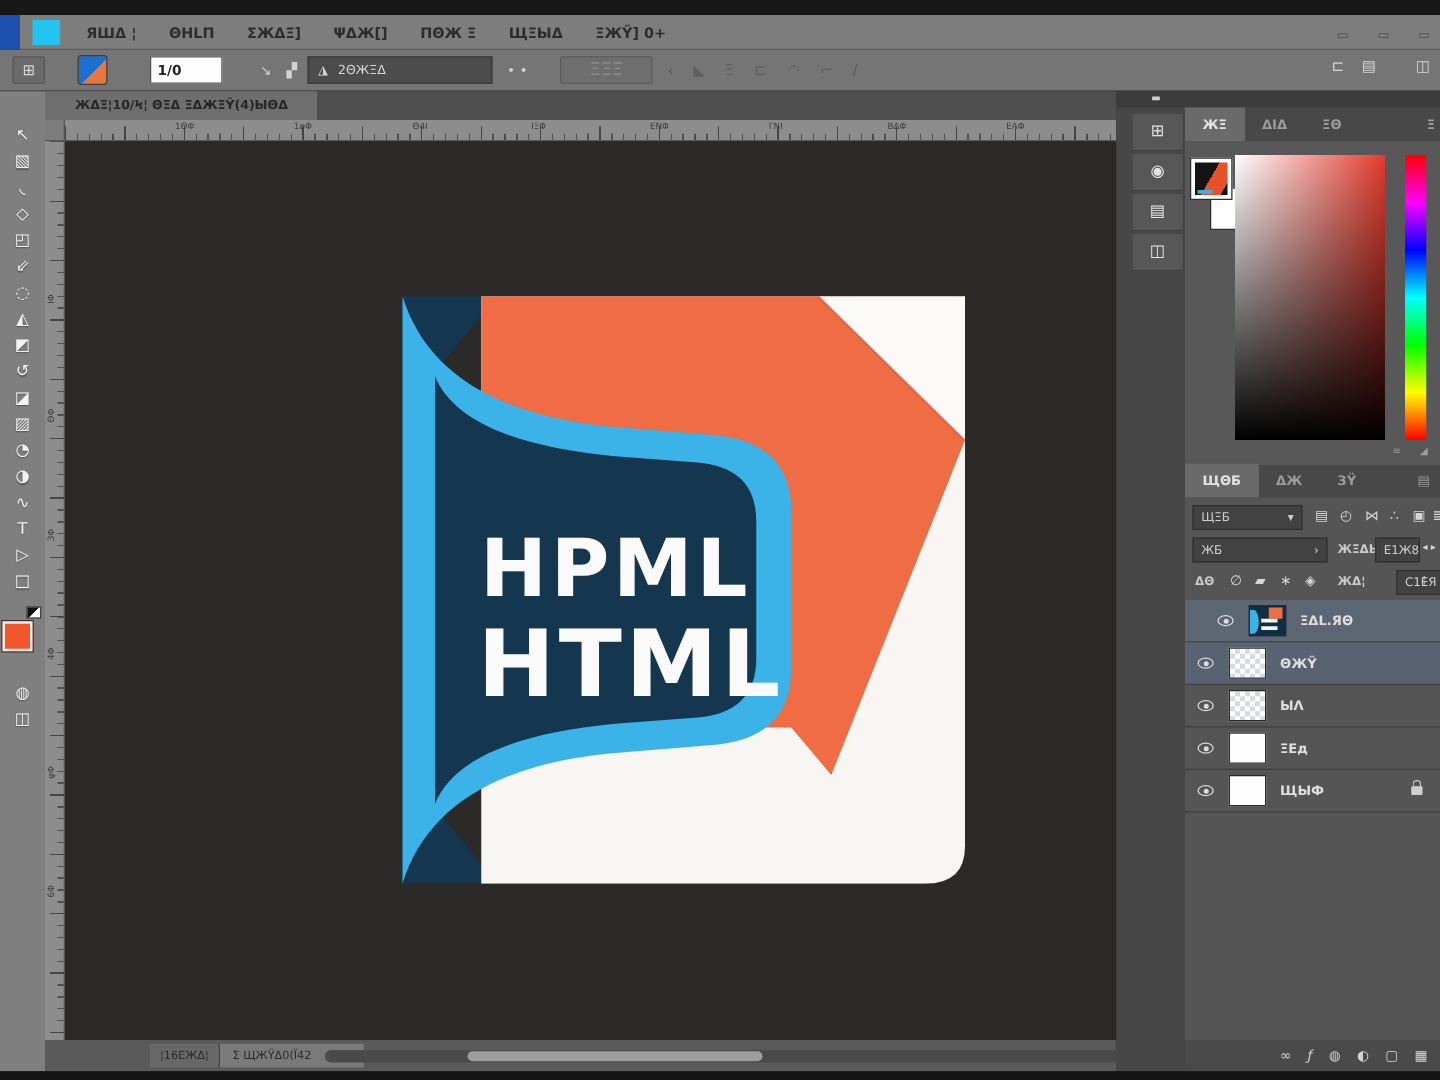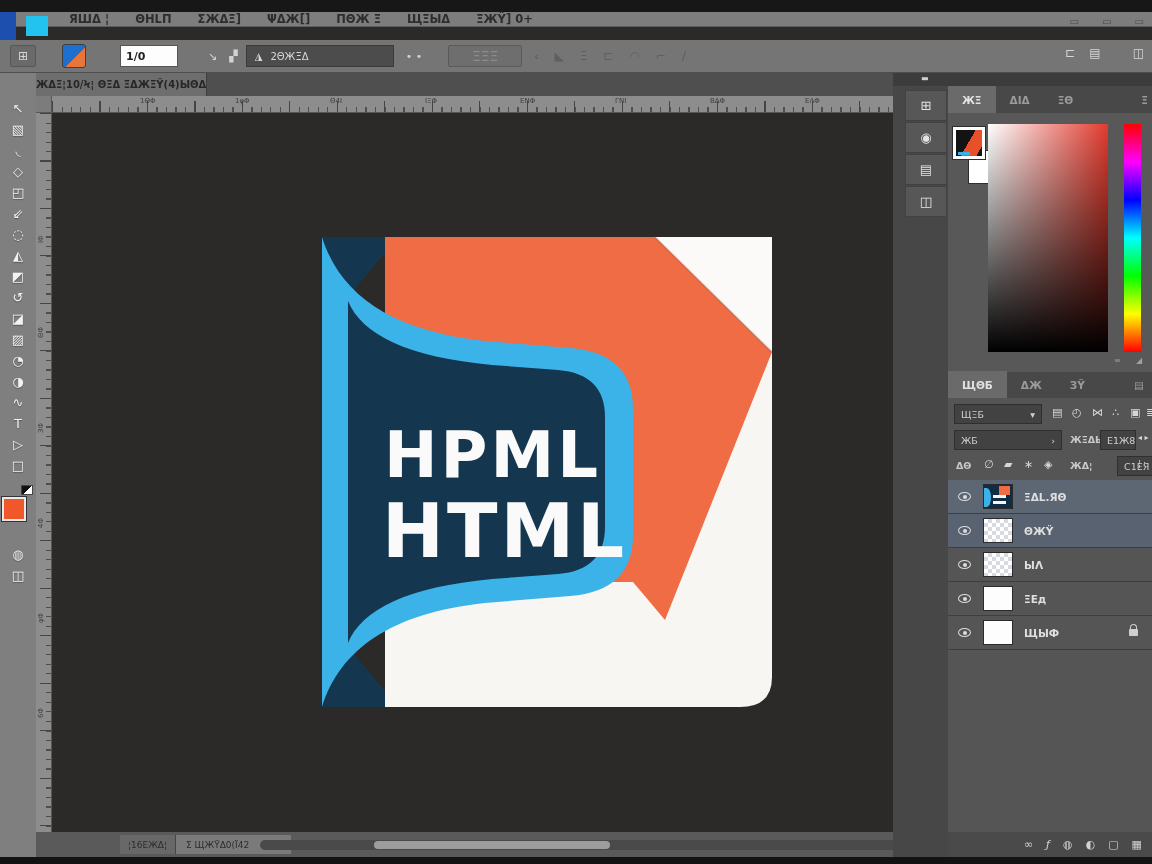--- a/index.html
+++ b/index.html
@@ -1,39 +1,39 @@
 <!DOCTYPE html>
 <html><head>
 <meta charset="utf-8">
 <style>
   html,body{margin:0;padding:0;background:#000;}
   *{box-sizing:border-box;font-family:"DejaVu Sans","Liberation Sans",sans-serif;}
   #app{position:relative;width:1152px;height:864px;background:#2b2a28;overflow:hidden;}
   .abs{position:absolute;}
   
   #blackstrip-top{left:0;top:0;width:1152px;height:12px;background:#171717;}
-  #menu-bar{left:0;top:12px;width:1152px;height:15px;background:#7d7d7d;display:flex;align-items:center;border-bottom:1px solid #5c5c5c;}
+  #menu-bar{left:0;top:12px;width:1152px;height:28px;background:#7d7d7d;display:flex;align-items:center;border-bottom:1px solid #5c5c5c;}
   #ps-logo-blue{left:0;top:12px;width:16px;height:28px;background:#1d4fae;}
   #ps-logo-cyan{left:26px;top:16px;width:22px;height:20px;background:#22c3ef;}
   .menu-item{color:#2d2d2d;font-size:11.5px;font-weight:bold;padding:0 13px;white-space:nowrap;}
   #menu-items{margin-left:56px;display:flex;}
   .win-icon{color:#4a4a4a;font-size:10px;margin-left:18px;}
   
   #options-bar{left:0;top:40px;width:1152px;height:33px;background:#757575;border-bottom:1px solid #4e4e4e;display:flex;align-items:center;color:#3a3a3a;}
   .opt-iconbox{width:26px;height:22px;background:#6a6a6a;border:1px solid #565656;color:#d9d9d9;font-size:12px;display:flex;align-items:center;justify-content:center;border-radius:2px;}
   #opt-tool-thumb{width:24px;height:24px;margin-left:26px;background:linear-gradient(135deg,#1d6fd0 55%,#e8763c 55%);border:1px solid #3f3f3f;border-radius:3px;}
   #opt-sample{width:58px;height:22px;margin-left:34px;background:#fdfdfd;border:1px solid #555;color:#222;font-size:11px;font-weight:bold;display:flex;align-items:center;padding-left:5px;}
   .opt-mini{color:#d2d2d2;font-size:11px;margin-left:12px;}
   #opt-field{width:148px;height:22px;margin-left:8px;background:#4c4c4c;border:1px solid #3a3a3a;color:#d8d8d8;font-size:10px;display:flex;align-items:center;padding-left:8px;gap:8px;}
   #opt-ghost{width:74px;height:22px;margin-left:26px;background:#6e6e6e;border:1px solid #5a5a5a;color:#8c8c8c;font-size:14px;display:flex;align-items:center;justify-content:center;border-radius:2px;}
   .opt-cluster{color:#5f5f5f;font-size:12px;margin-left:16px;}
   #opt-right{position:absolute;right:8px;top:46px;display:flex;gap:14px;align-items:center;}
   
   #tab-bar{left:36px;top:73px;width:857px;height:23px;background:#4f4f4f;}
-  #doc-tab{left:36px;top:73px;height:23px;background:#6e6e6e;color:#272727;font-size:10px;font-weight:bold;display:flex;align-items:center;padding:0 0;border-right:1px solid #3f3f3f;}
+  #doc-tab{left:36px;top:73px;height:23px;background:#6e6e6e;color:#272727;font-size:10px;font-weight:bold;display:flex;align-items:center;padding:0 24px;border-right:1px solid #3f3f3f;}
   
   #toolbar{left:0;top:73px;width:36px;height:784px;background:#7f7f7f;display:flex;flex-direction:column;align-items:center;padding-top:26px;}
   .tool{width:24px;height:21px;color:#f2f2f2;font-size:13px;line-height:20px;text-align:center;text-shadow:0 1px 1px #00000055;}
   #swatches{position:relative;width:34px;height:60px;margin-top:8px;}
   #fg-swatch{position:absolute;left:1px;top:12px;width:24px;height:24px;background:#f1572b;border:2px solid #e9e9e9;box-shadow:0 0 0 1px #333;}
   #bg-swatch{position:absolute;left:11px;top:26px;width:22px;height:22px;background:#ffffff;border:1px solid #333;z-index:-1;}
   #mini-swatch{position:absolute;right:2px;top:0;width:12px;height:10px;background:linear-gradient(135deg,#111 50%,#fff 50%);border:1px solid #444;}
   
   #ruler-top{left:36px;top:96px;width:857px;height:17px;background:#8d8d8d;border-bottom:1px solid #565656;}
   .rt-ticks{position:absolute;left:16px;right:0;bottom:0;height:5px;background:repeating-linear-gradient(to right,#4e4e4e 0 1px,transparent 1px 9.5px);}
@@ -67,21 +67,21 @@
   #sv-square{left:988px;top:124px;width:120px;height:228px;background:linear-gradient(to bottom,rgba(0,0,0,0),#000),linear-gradient(to right,#fff,#e23b2e);}
   #hue-bar{left:1124px;top:124px;width:17px;height:228px;background:linear-gradient(to bottom,#f00,#f0f,#00f,#0ff,#0f0,#ff0,#f00);}
   .cp-resize{color:#9f9f9f;font-size:8px;}
   
   #layers-tabs{left:948px;top:372px;width:204px;height:26px;background:#484848;display:flex;align-items:flex-end;}
   #layers-body{left:948px;top:398px;width:204px;height:434px;background:#555555;}
   .pbox{background:#424242;border:1px solid #2f2f2f;color:#cfcfcf;font-size:9.5px;display:flex;align-items:center;padding:0 6px;justify-content:space-between;}
   .plabel{color:#c9c9c9;font-size:9.5px;font-weight:bold;}
   .picon{color:#d6d6d6;font-size:11px;}
   .lrow{position:absolute;left:0;width:204px;height:34px;border-bottom:1px solid #3e3e3e;display:flex;align-items:center;}
-  .lrow.sel1{background:#5d6673;}
+  .lrow.sel1{background:#5d6673;padding-left:16px;}
   .lrow.sel2{background:#596270;}
   .eye{width:13px;height:9px;border:1px solid #dcdcdc;border-radius:50%;margin-left:10px;position:relative;flex:none;}
   .eye::after{content:"";position:absolute;left:3.5px;top:1.5px;width:4px;height:4px;background:#dcdcdc;border-radius:50%;}
   .thumb{width:30px;height:25px;margin-left:12px;border:1px solid #2a2a2a;flex:none;position:relative;overflow:hidden;}
   .thumb.white{background:#fdfdfd;}
   .thumb.checker{background-image:repeating-conic-gradient(#d7dae1 0% 25%,#ffffff 25% 50%);background-size:8px 8px;background-color:#fff;}
   .thumb.logothumb{background:#0f2e44;}
   .lt-cyan{position:absolute;left:0;top:3px;width:7px;height:19px;background:#3cb3e8;border-radius:0 60% 60% 0/0 50% 50% 0;}
   .lt-orange{position:absolute;right:2px;top:1px;width:11px;height:9px;background:#ef6c45;}
   .lt-bar1{position:absolute;left:9px;top:10px;width:13px;height:3px;background:#f5f5f5;}

